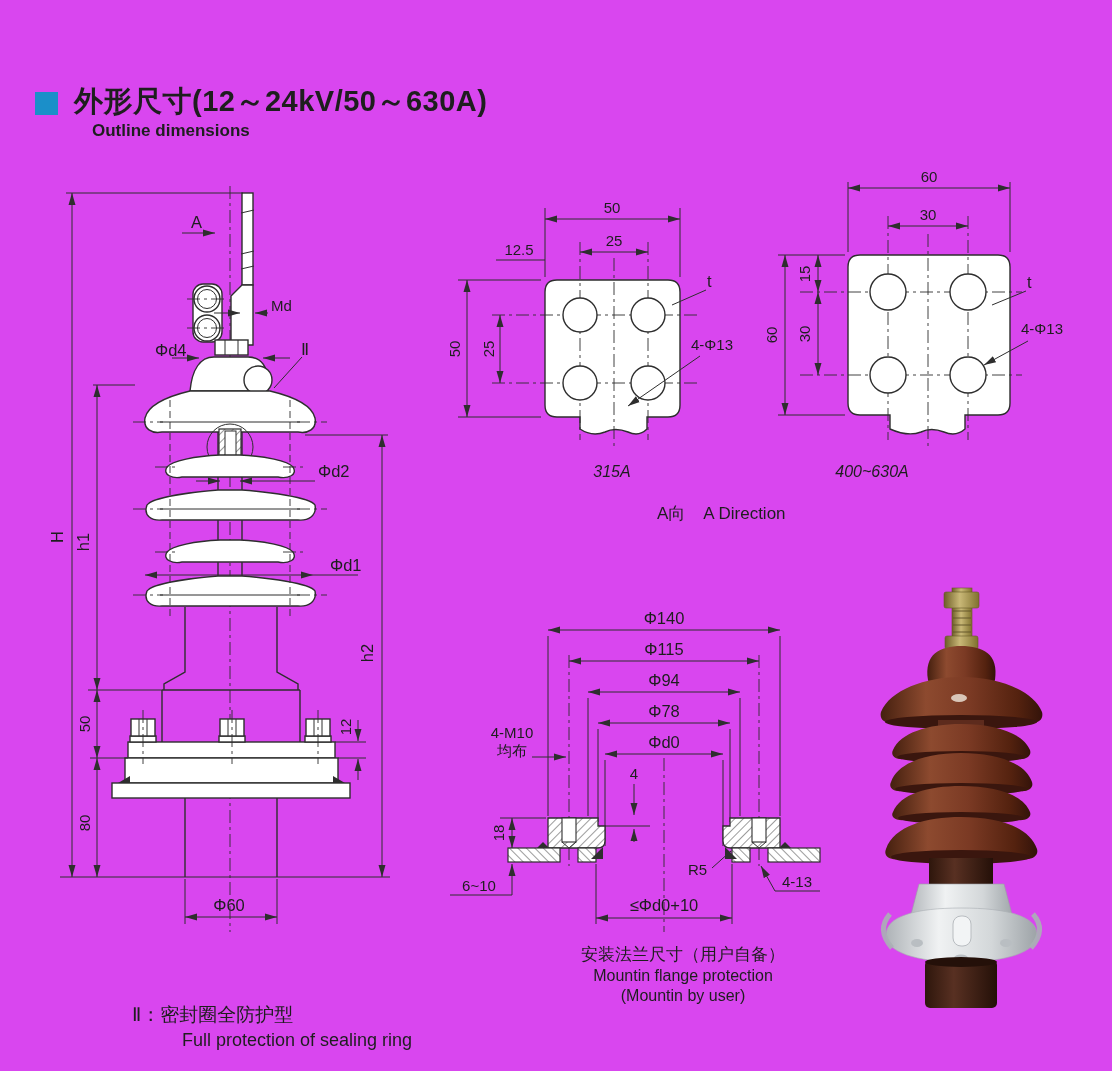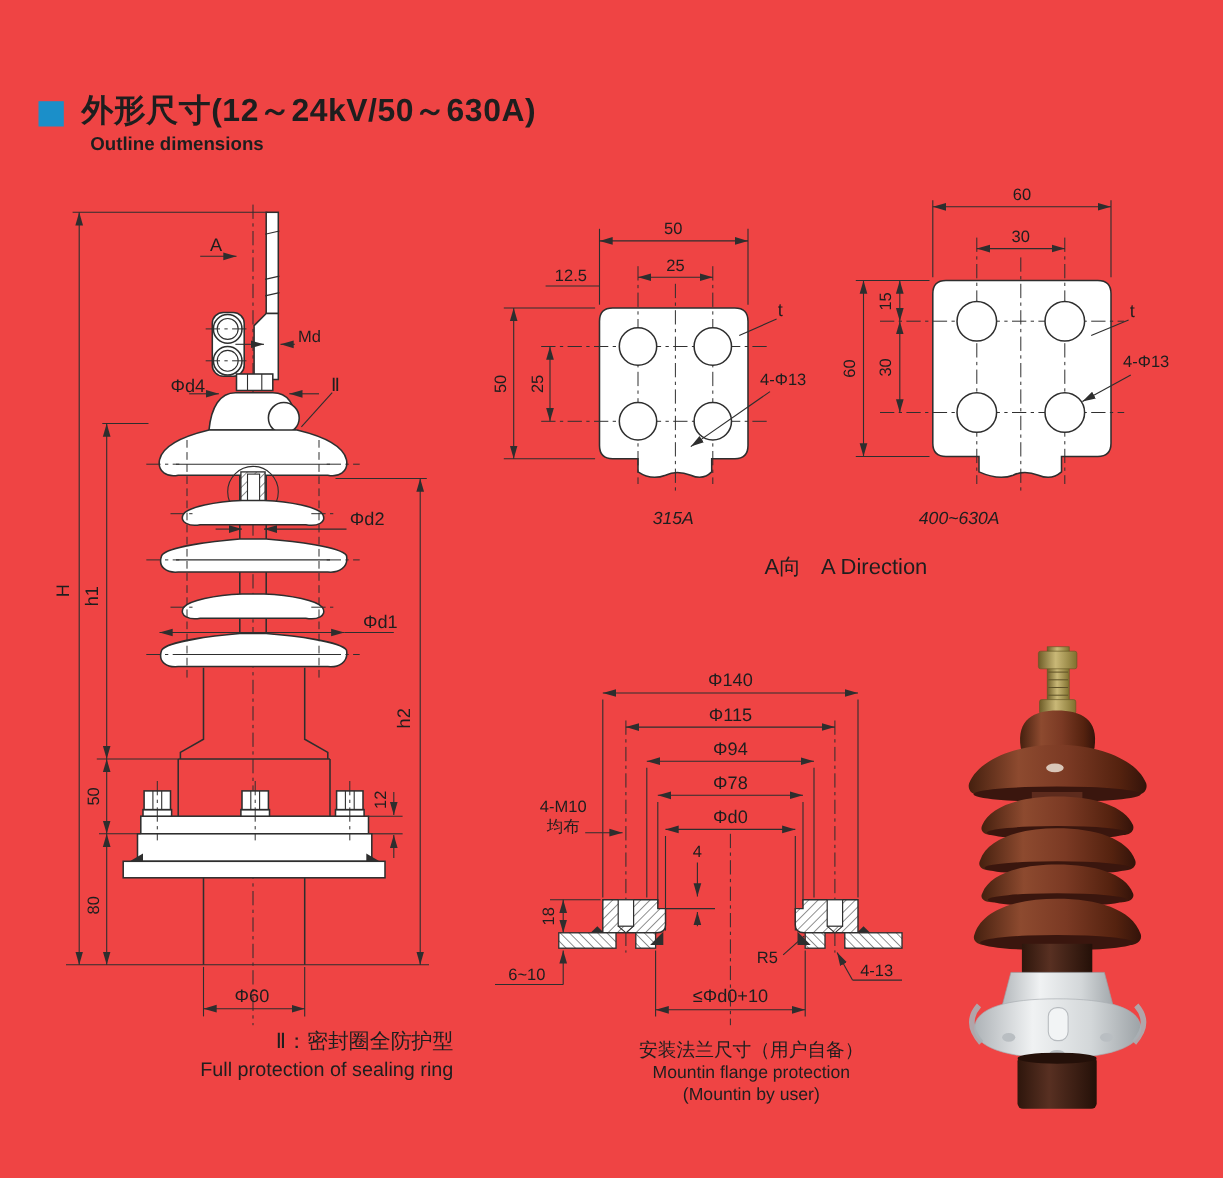--- a/index.html
+++ b/index.html
@@ -1,30 +1,30 @@
 <!DOCTYPE html>
 <html><head>
 <meta charset="utf-8">
 <style>
   html,body{margin:0;padding:0;background:#ffffff;}
-  .page{position:relative;width:1112px;height:1071px;background:#ef4444;overflow:hidden;
+  .page{position:relative;width:1112px;height:1071px;background:#d946ef;overflow:hidden;
         font-family:"Liberation Sans",sans-serif;color:#1e1e1e;}
   .hdr{position:absolute;left:35px;top:86px;display:flex;align-items:flex-start;}
   .sq{width:23px;height:23px;margin-top:6px;}
   .hgrp{margin-left:16px;}
   .title{font-size:29px;font-weight:bold;letter-spacing:.5px;line-height:1.1;}
-  .subtitle{font-size:17px;font-weight:bold;margin-top:3px;margin-left:8px;}
+  .subtitle{font-size:17px;font-weight:bold;margin-top:3px;margin-left:18px;}
   svg{position:absolute;left:0;top:0;}
   .cap{position:absolute;transform:translateX(-50%);font-size:16px;white-space:nowrap;font-style:italic;}
-  .adir{position:absolute;left:695px;top:502px;font-size:20px;white-space:nowrap;}
+  .adir{position:absolute;left:657px;top:502px;font-size:17px;white-space:nowrap;}
   .adir span{margin-right:18px;}
   .mcap{position:absolute;left:683px;top:944px;transform:translateX(-50%);text-align:center;
         font-size:16px;line-height:1.28;white-space:nowrap;}
   .mcap .zh{font-size:17px;text-align:right;}
-  .legend{position:absolute;left:132px;top:934px;font-size:19px;white-space:nowrap;text-align:right;}
+  .legend{position:absolute;left:132px;top:1002px;font-size:19px;white-space:nowrap;}
   .legend .en{font-size:18px;margin-left:50px;margin-top:2px;}
   
   .s  {stroke:#2e2e2e;stroke-width:1.4;fill:none;}
   .sf {stroke:#2e2e2e;stroke-width:1.4;fill:#fff;}
   .d  {stroke:#2e2e2e;stroke-width:1;fill:none;}
   .cl {stroke:#2e2e2e;stroke-width:.9;fill:none;stroke-dasharray:13 4 3 4;}
   .dsh{stroke:#2e2e2e;stroke-width:.9;fill:none;stroke-dasharray:7 4;}
   text.t {font-family:"Liberation Sans",sans-serif;font-size:15px;fill:#1e1e1e;}
   text.t2{font-family:"Liberation Sans",sans-serif;font-size:16.5px;fill:#1e1e1e;}
 </style>

